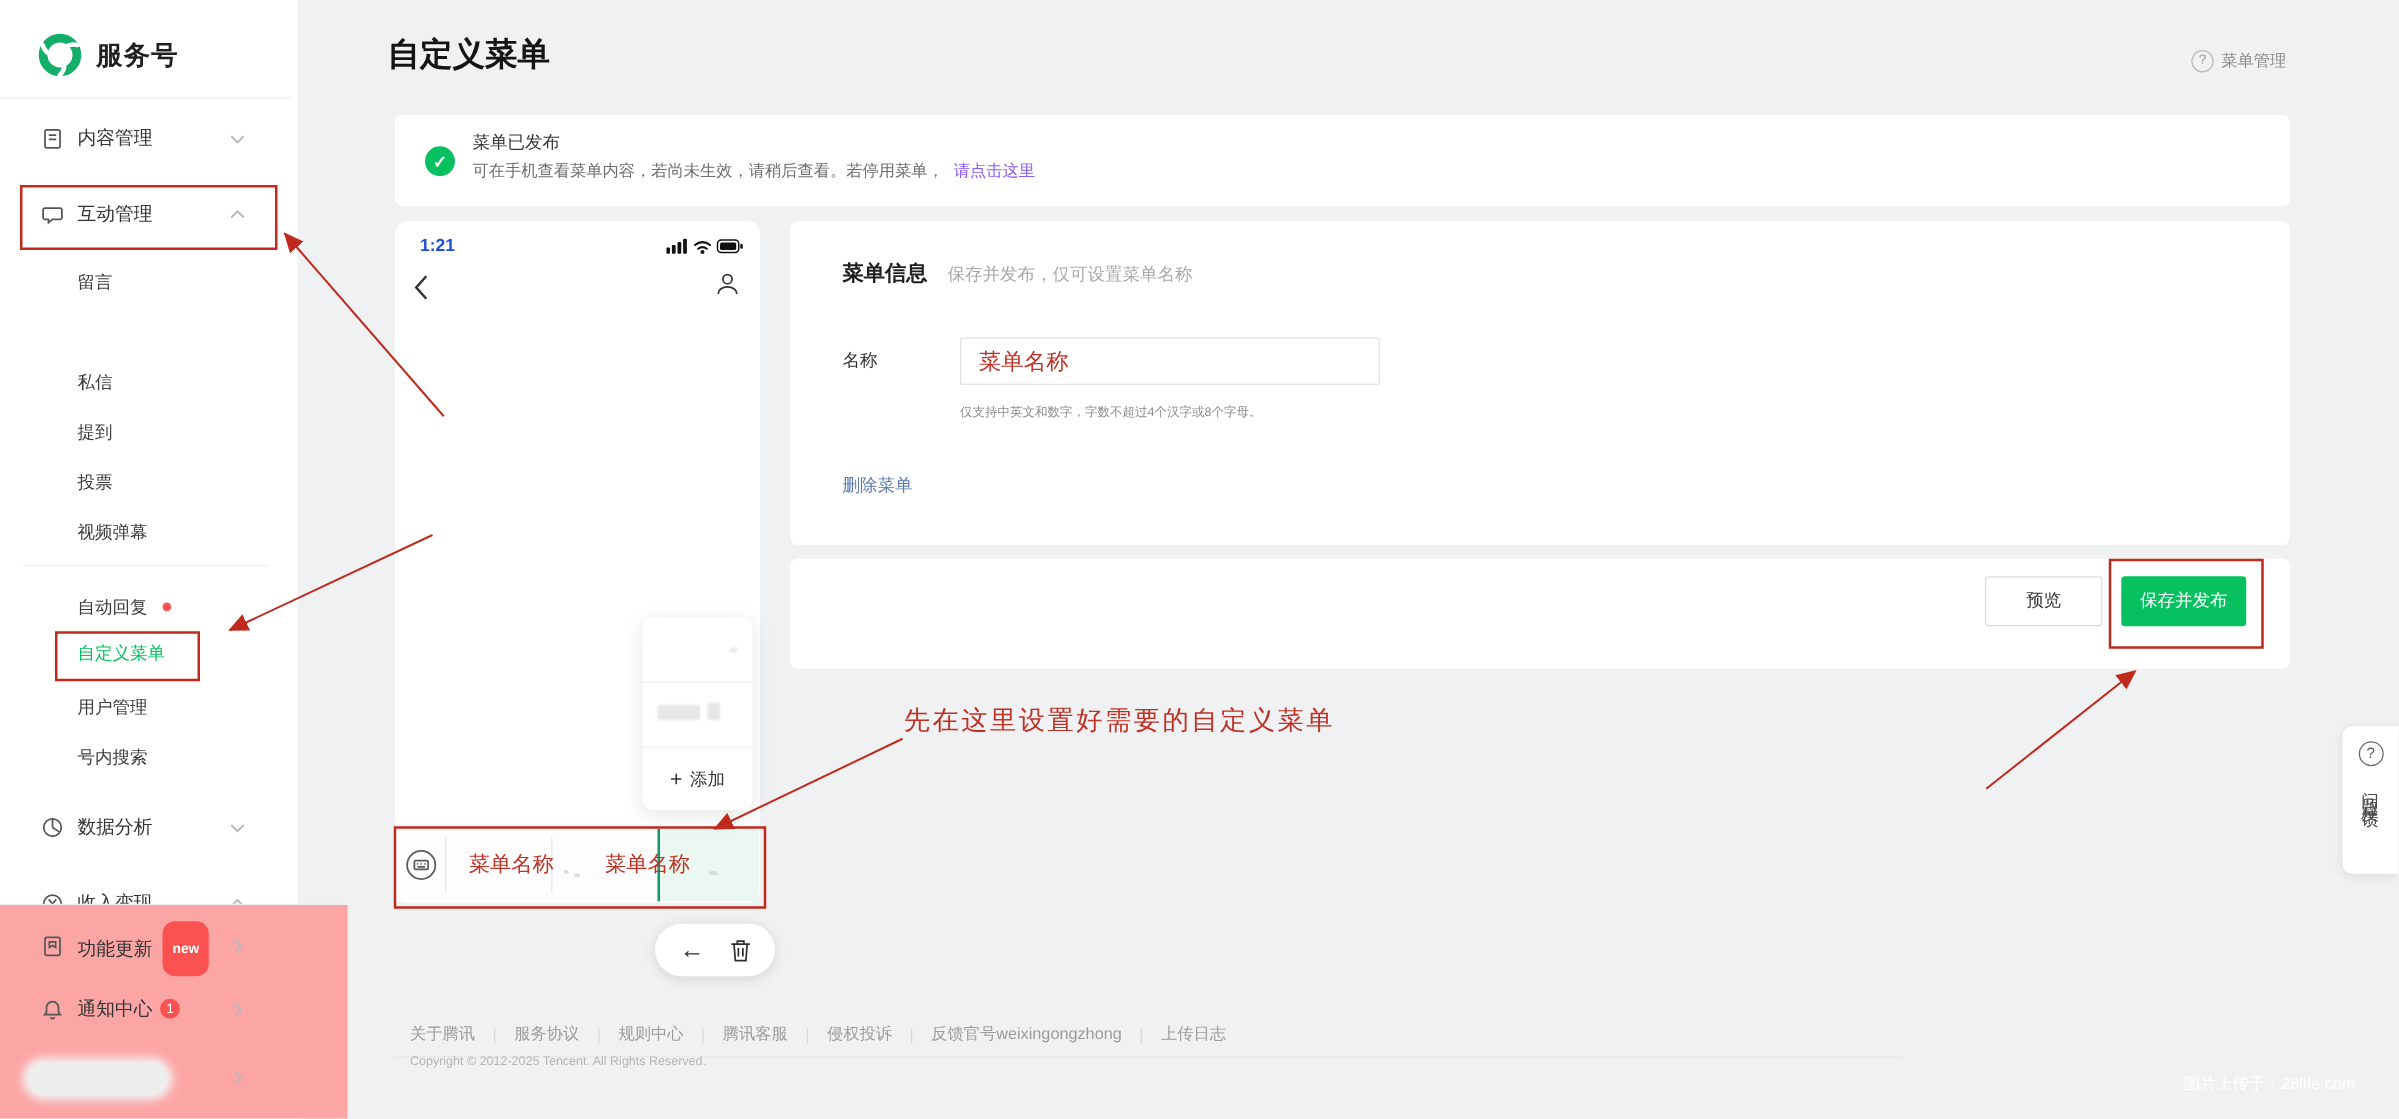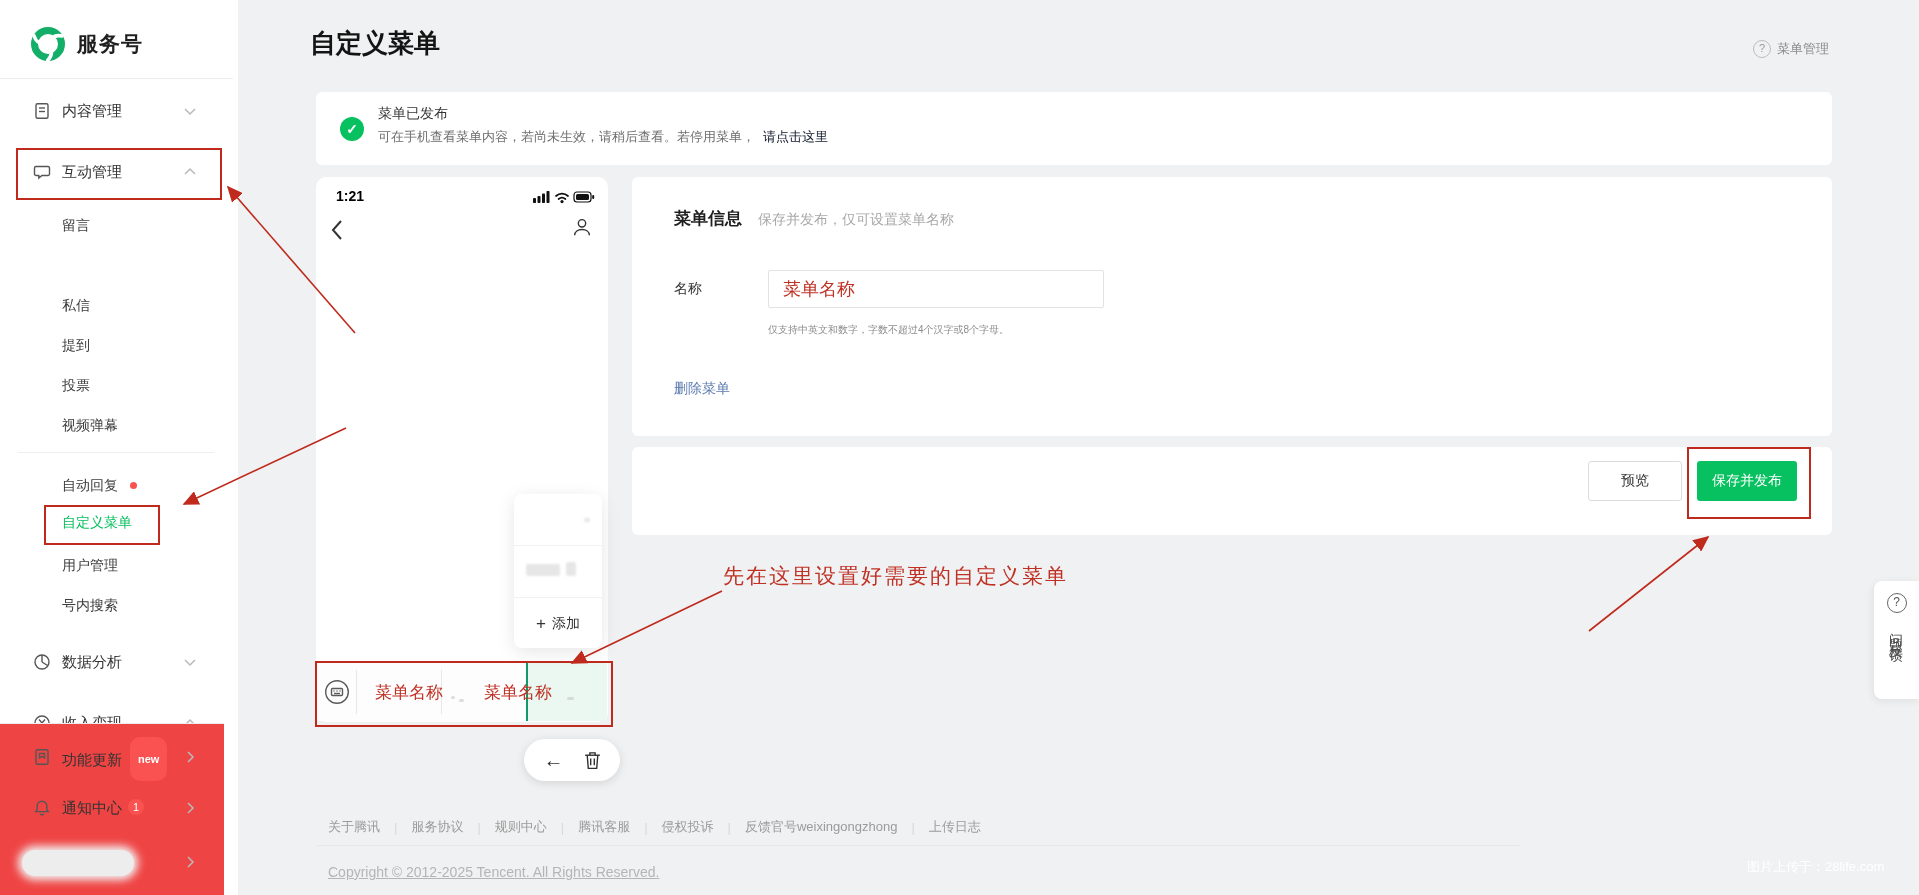--- a/index.html
+++ b/index.html
@@ -17,40 +17,40 @@
   .brand-name{font-size:21px;font-weight:bold;color:#1f1f1f;letter-spacing:1px;}
   .sb-divider{position:absolute;left:0;top:78px;width:233px;height:1px;background:#ececec;}
   .sb-divider2{position:absolute;left:18px;top:452px;width:196px;height:1px;background:#efefef;}
   .nav-row{position:absolute;left:0;width:238px;height:40px;cursor:pointer;padding-left:11px;}
   .nav-icon{position:absolute;left:33px;top:11px;width:18px;height:18px;}
   .nav-label{position:absolute;left:62px;top:0;line-height:40px;font-size:15px;color:#333;}
   .nav-chev{position:absolute;left:183px;top:13px;width:14px;height:14px;}
   .sub-label{position:absolute;left:62px;top:0;line-height:40px;font-size:14px;color:#3c3c3c;}
   .active-green{color:#07c160 !important;}
   .red-dot{position:absolute;left:130px;top:17px;width:7px;height:7px;border-radius:50%;background:#fa5151;}
-  .sb-bottom{position:absolute;left:0;top:724px;width:224px;height:171px;background:#ef4444;box-shadow:0 -1px 0 #ececec;}
+  .sb-bottom{position:absolute;left:0;top:724px;width:278px;height:171px;background:#fca5a5;box-shadow:0 -1px 0 #ececec;}
   .badge-new{display:inline-block;background:#fa5151;color:#fff;font-size:11px;font-weight:bold;padding:2px 8px;border-radius:10px;margin-left:8px;vertical-align:2px;}
   .badge-count{display:inline-flex;align-items:center;justify-content:center;background:#fa5151;color:#fff;font-size:11px;width:16px;height:16px;border-radius:50%;margin-left:6px;vertical-align:2px;}
   .blur-blob{position:absolute;left:22px;top:8px;width:112px;height:26px;background:#ededed;border-radius:14px;box-shadow:0 0 8px 4px #f2f2f2;}
 
   
   .page-title{position:absolute;left:310px;top:26px;font-size:26px;font-weight:bold;color:#141414;}
   .help-area{position:absolute;left:1753px;top:40px;display:flex;align-items:center;gap:6px;font-size:13px;color:#8c8c8c;cursor:pointer;}
   .q-circle{width:16px;height:16px;border:1px solid #bdbdbd;border-radius:50%;font-size:11px;line-height:15px;text-align:center;color:#9a9a9a;}
 
   
   .notice-card{position:absolute;left:316px;top:92px;width:1516px;height:73px;background:#fff;border-radius:6px;}
   .check-circle{position:absolute;left:24px;top:25px;width:24px;height:24px;border-radius:50%;background:#07c160;color:#fff;font-size:14px;font-weight:bold;line-height:24px;text-align:center;}
   .notice-title{position:absolute;left:62px;top:13px;font-size:14px;color:#353535;text-align:center;}
   .notice-body{position:absolute;left:62px;top:36px;font-size:13px;color:#6e6e6e;}
-  .notice-link{color:#0f172a;margin-left:8px;cursor:pointer;}
+  .notice-link{color:#8b5cf6;margin-left:8px;cursor:pointer;}
 
   
   .phone{position:absolute;left:316px;top:177px;width:292px;height:545px;background:#fff;border-radius:10px;}
-  .p-time{position:absolute;left:20px;top:11px;font-size:14px;font-weight:bold;color:#000000;}
+  .p-time{position:absolute;left:20px;top:11px;font-size:14px;font-weight:bold;color:#1d4ed8;}
   .p-status{position:absolute;right:13px;top:13px;}
   .p-back{position:absolute;left:14px;top:42px;}
   .p-person{position:absolute;right:15px;top:39px;}
 
   .popup{position:absolute;left:514px;top:494px;width:88px;height:154px;background:#fff;border-radius:8px;box-shadow:0 4px 18px rgba(0,0,0,.10);z-index:4;}
   .popup-row{height:51px;border-bottom:1px solid #f1f1f1;position:relative;cursor:pointer;}
   .popup-row:last-child{border-bottom:none;display:flex;align-items:center;justify-content:center;gap:6px;font-size:14px;color:#333;}
   .plus-glyph{font-size:17px;color:#333;font-weight:400;line-height:1;}
   .ghost{position:absolute;background:#c8c8c8;opacity:.45;filter:blur(1px);border-radius:2px;}
   .popup-caret{position:absolute;left:566px;top:643px;width:12px;height:12px;background:#fff;transform:rotate(45deg);z-index:3;}
@@ -93,21 +93,21 @@
   
   .feedback{position:absolute;left:1874px;top:581px;width:45px;height:118px;background:#fff;border-radius:8px 0 0 8px;box-shadow:-1px 2px 8px rgba(0,0,0,.08);display:flex;flex-direction:column;align-items:center;padding-top:12px;box-sizing:border-box;z-index:7;cursor:pointer;}
   .fb-q{width:18px;height:18px;border:1.2px solid #666;border-radius:50%;font-size:12px;line-height:17px;text-align:center;color:#555;}
   .fb-label{margin-top:9px;writing-mode:vertical-rl;font-size:14px;color:#4a4a4a;letter-spacing:5px;}
 
   
   .footer-links{position:absolute;left:328px;top:818px;font-size:13px;color:#9b9b9b;display:flex;align-items:center;}
   .flink{cursor:pointer;}
   .fsep{color:#d9d9d9;margin:0 14px;}
   .footer-divider{position:absolute;left:316px;top:845px;width:1204px;height:1px;background:#e8e8e8;}
-  .copyright{position:absolute;left:328px;top:864px;font-size:14px;color:#b5b5b5;text-decoration:underline;}
+  .copyright{position:absolute;left:328px;top:844px;font-size:10px;color:#b5b5b5;}
 
   .watermark{position:absolute;left:1747px;top:858px;font-size:13px;color:#fff;z-index:8;}
 </style>
 </head>
 <body>
 
 <div class="sidebar">
   <div class="brand">
     <span>
       <svg width="36" height="36" viewBox="0 0 36 36">

